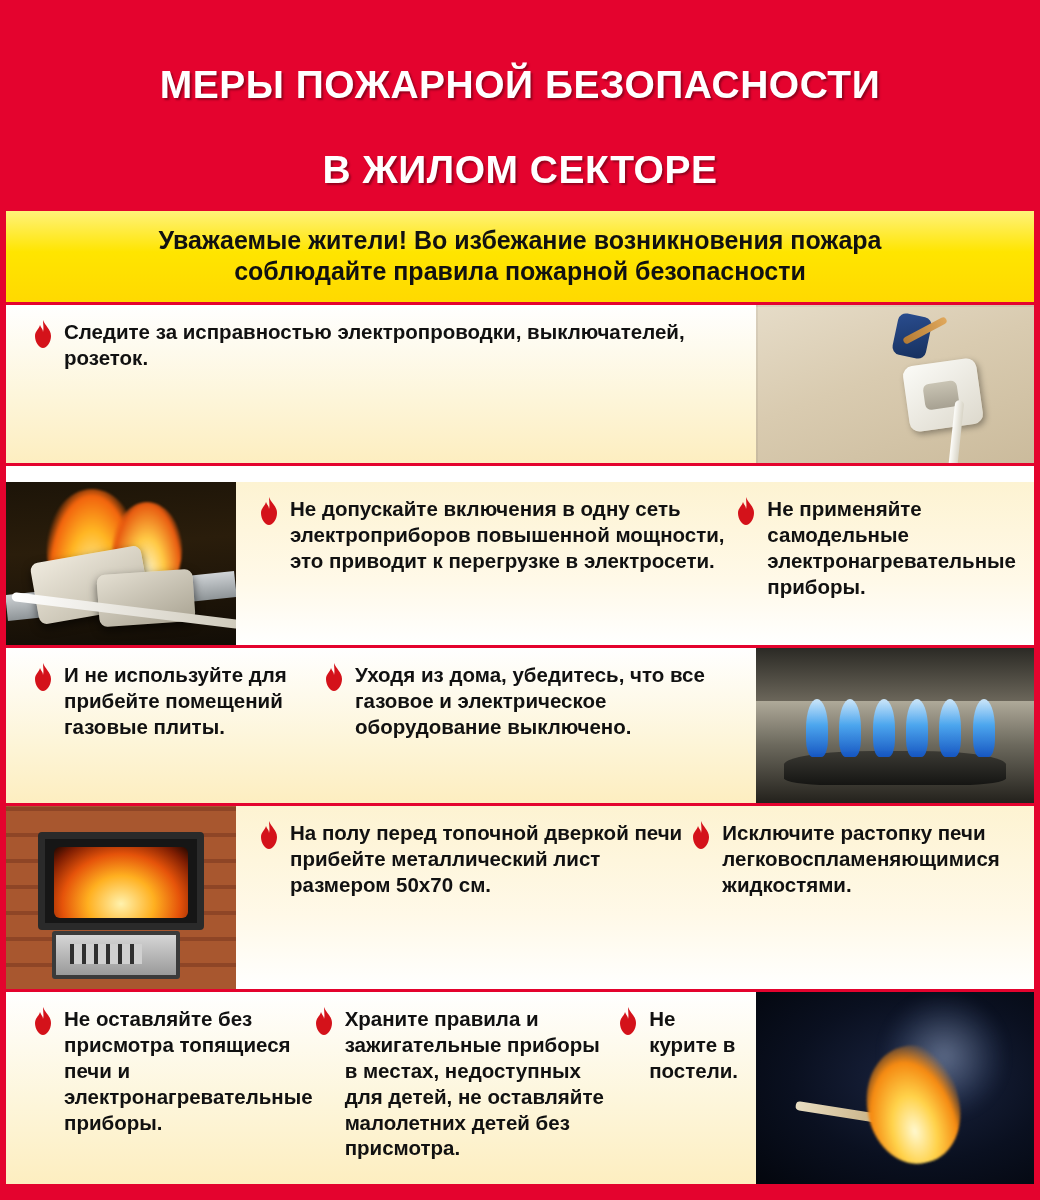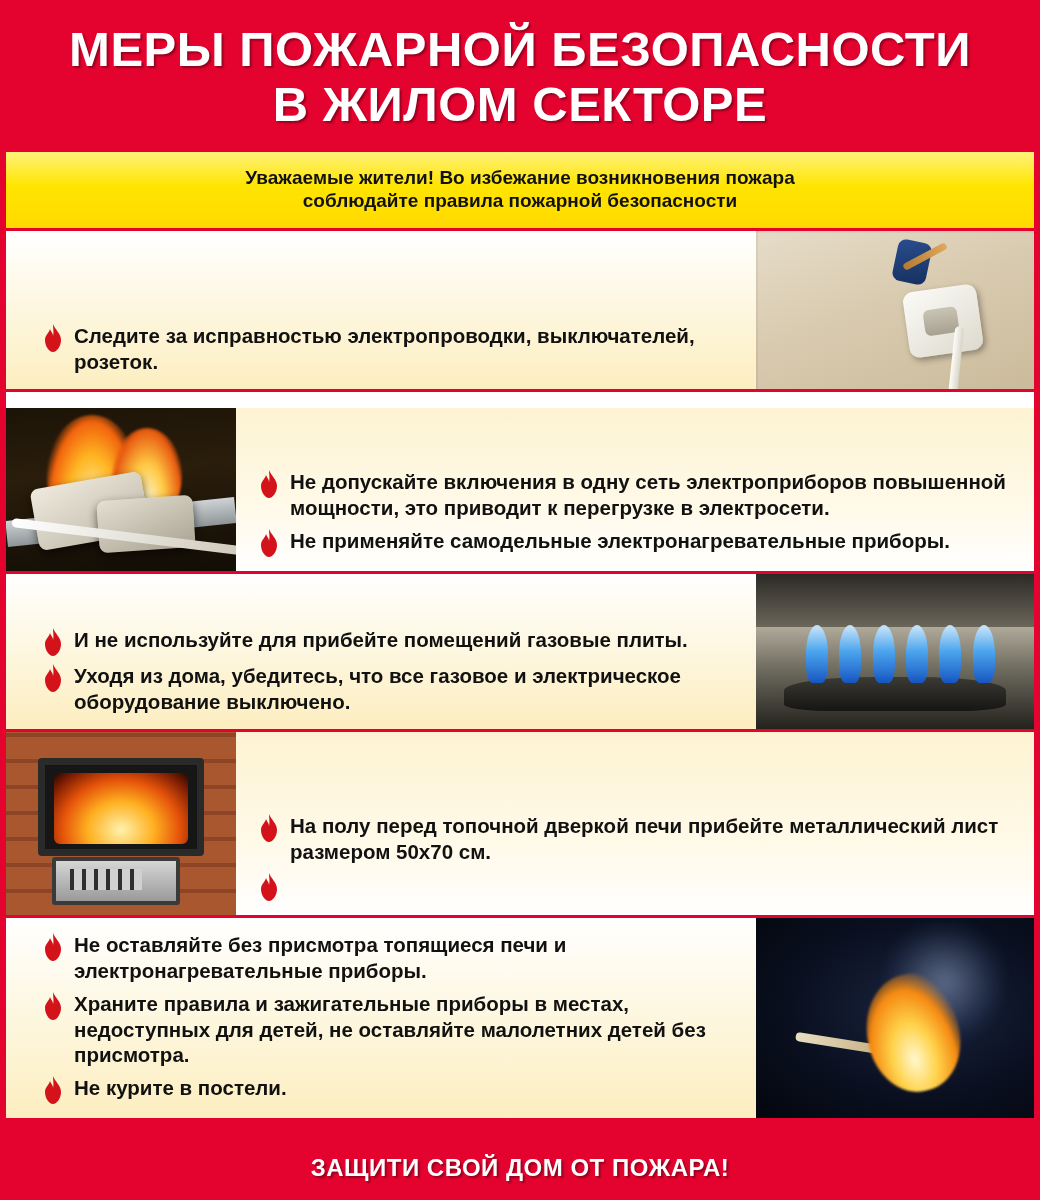--- a/index.html
+++ b/index.html
@@ -24,37 +24,38 @@
   }
 
   
   .header {
     background: #e4032e;
     color: #ffffff;
     text-align: center;
     padding: 16px 20px 20px 20px;
   }
   .header-line {
-    font-size: 49px;
+    font-size: 39px;
     font-weight: bold;
     letter-spacing: 0.5px;
     line-height: 1.12;
     text-transform: uppercase;
     text-shadow: 2px 2px 2px rgba(0,0,0,0.35);
+    margin-top: 41px;
   }
 
   
   .subheader {
     background: linear-gradient(180deg, #fff27a 0%, #ffe500 45%, #ffd900 100%);
     text-align: center;
     padding: 14px 40px 16px 40px;
     border-bottom: 3px solid #e4032e;
   }
   .subheader-line {
-    font-size: 19px;
+    font-size: 25px;
     font-weight: bold;
     color: #111;
     line-height: 1.22;
   }
 
   
   .sections {
     display: block;
   }
   .section {
@@ -63,23 +64,23 @@
     align-items: stretch;
     border-bottom: 3px solid #e4032e;
     min-height: 155px;
     box-sizing: border-box;
   }
   .section.tint-a { background: linear-gradient(180deg,#ffffff 0%, #fdf6dc 55%, #fdeec0 100%); }
   .section.tint-b { background: linear-gradient(180deg,#fdf3d2 0%, #fff9e8 60%, #ffffff 100%); }
 
   .sec-text {
     flex: 1 1 auto;
-    padding: 14px 18px 14px 36px;
+    padding: 14px 18px 14px 26px;
     display: flex;
-    flex-direction: column;
+    flex-direction: row;
     justify-content: flex-end;
   }
   .section.img-left .sec-text { padding-left: 22px; }
 
   .bullet-row {
     display: flex;
     align-items: flex-start;
     margin: 0 0 7px 0;
   }
   .bullet-row:last-child { margin-bottom: 0; }
@@ -421,20 +422,21 @@
               </svg>
           </span>
           <span class="bullet-text">На полу перед топочной дверкой печи прибейте металлический лист размером 50х70 см.</span>
         </div>
         <div class="bullet-row">
           <span class="flame">
             <svg width="22" height="28" viewBox="0 0 22 28">
                 <path d="M11 0 C13 6 19 9 19 16 C19 22 15 28 11 28 C7 28 3 22 3 16 C3 11 7 9 8 5 C9 8 11 9 11 12 C12 9 11 4 11 0 Z" fill="#d4121a"></path>
               </svg>
           </span>
+          <span class="bullet-text">Исключите растопку печи легковоспламеняющимися жидкостями.</span>
         </div>
       </div>
     </div>
 
     <div class="section tint-a img-right" style="min-height:195px;">
       <div class="sec-text">
         <div class="bullet-row">
           <span class="flame">
             <svg width="22" height="28" viewBox="0 0 22 28">
                 <path d="M11 0 C13 6 19 9 19 16 C19 22 15 28 11 28 C7 28 3 22 3 16 C3 11 7 9 8 5 C9 8 11 9 11 12 C12 9 11 4 11 0 Z" fill="#d4121a"></path>

